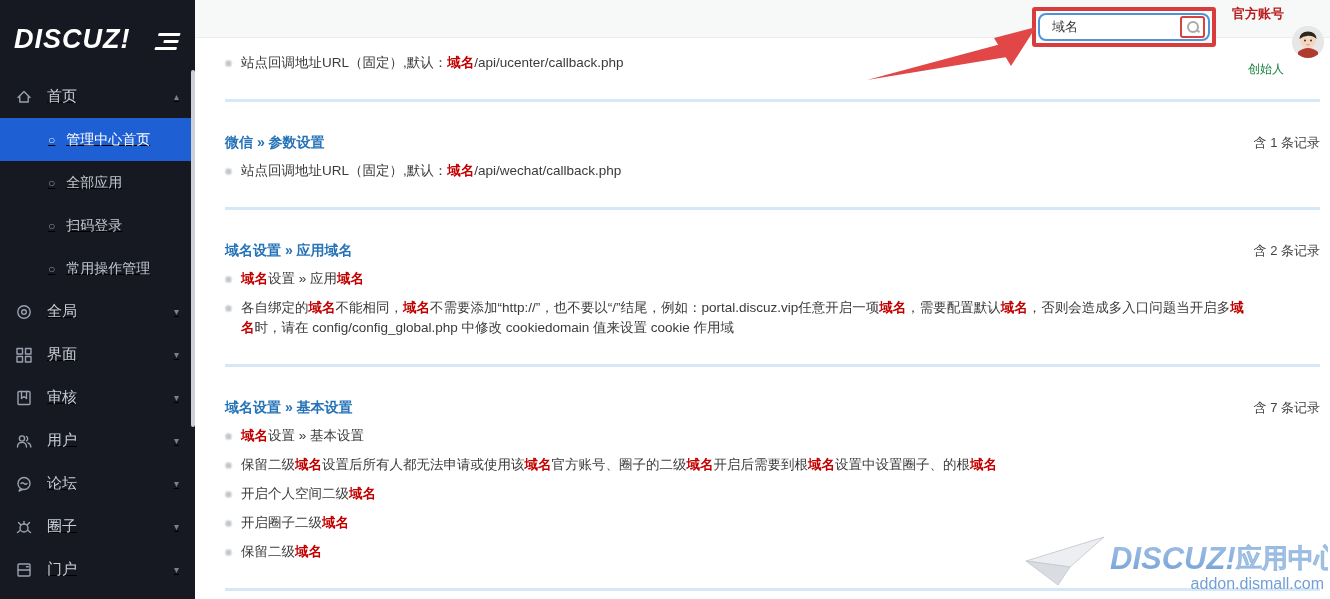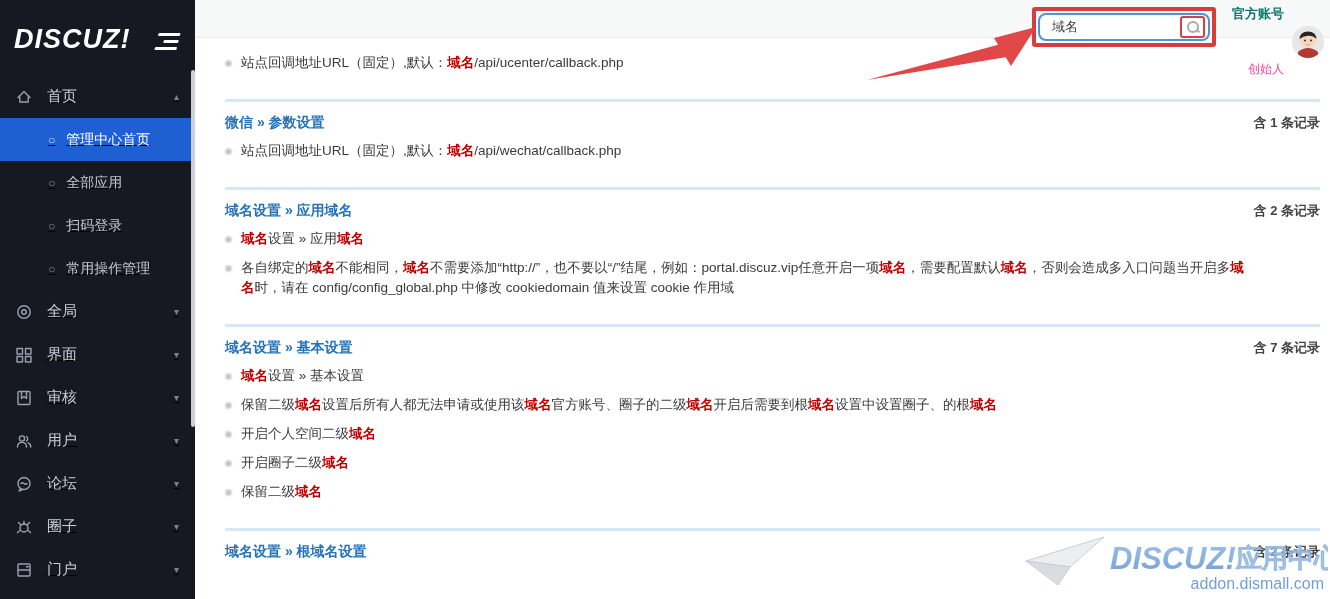--- a/index.html
+++ b/index.html
@@ -33,38 +33,38 @@
 
   .search-frame { position:absolute; top:7px; right:114px; border:4px solid #d93c3c; border-radius:3px; background:#fbfbfb; padding:2px; z-index:6; }
   .search-box { width:172px; height:28px; border:2px solid #4f94d8; border-radius:8px; background:#fff; display:flex; align-items:center; padding:0 3px 0 12px; }
   .search-box input { border:none; outline:none; flex:1; min-width:0; font-size:13px; color:#333; background:transparent; font-family:inherit; }
   .mag-btn { width:25px; height:22px; border:2px solid #d94040; border-radius:3px; background:#fff; display:flex; align-items:center; justify-content:center; cursor:pointer; flex-shrink:0; }
   .mag-glyph { width:12px; height:12px; border:2.5px solid #a9a9a9; border-radius:50%; position:relative; }
   .mag-glyph:after { content:""; position:absolute; width:4px; height:2px; background:#a9a9a9; transform:rotate(45deg); right:-3px; bottom:-1px; }
 
   .account { position:absolute; right:6px; top:6px; display:flex; align-items:center; gap:8px; z-index:6; cursor:pointer; }
   .acct-text { text-align:right; line-height:15px; }
-  .acct-name { font-size:13px; font-weight:bold; color:#0f766e; }
-  .acct-role { font-size:12px; color:#ec4899;margin-top:41px; }
+  .acct-name { font-size:13px; font-weight:bold; color:#b91c1c; }
+  .acct-role { font-size:12px; color:#15803d;margin-top:41px; }
   .avatar { width:32px; height:32px; border-radius:50%; background:#e7e7e7; overflow:hidden; flex-shrink:0; }
 
   .annot-arrow { position:absolute; left:0; top:0; width:900px; height:120px; z-index:9; pointer-events:none; }
 
   
   .content { padding:6px 10px 0 30px; position:relative; z-index:1; }
   .row { display:flex; margin-top:9px; font-size:13.5px; line-height:20px; color:#3a3a3a; }
   .row p { margin:0; }
   .row.wide p { max-width:1012px; }
   .bullet { width:5px; height:5px; border-radius:50%; background:#c3c8cc; box-shadow:0 0 0 1.5px #e6e9eb; margin:8px 10px 0 1px; flex-shrink:0; }
   .hl { color:#c30000; font-weight:bold; }
   .divider { height:3px; background:#d6e8f7; margin-top:26px; }
   .sec-head { display:flex; align-items:baseline; margin-top:12px; }
-  .sec-title { font-size:14px; font-weight:bold; color:#2673b8; }
+  .sec-title { font-size:14px; font-weight:bold; color:#2673b8;margin-top:20px; }
   .sec-title .part { cursor:pointer; }
-  .sec-count { margin-left:auto; font-size:13px; color:#444;font-weight:bold; }
+  .sec-count { margin-left:auto; font-size:13px; color:#444; }
 
   
   .watermark { position:absolute; right:2px; bottom:4px; width:310px; height:66px; z-index:8; pointer-events:none; }
 </style>
 </head>
 <body>
 
 <div class="app">
 
   <aside class="sidebar">

